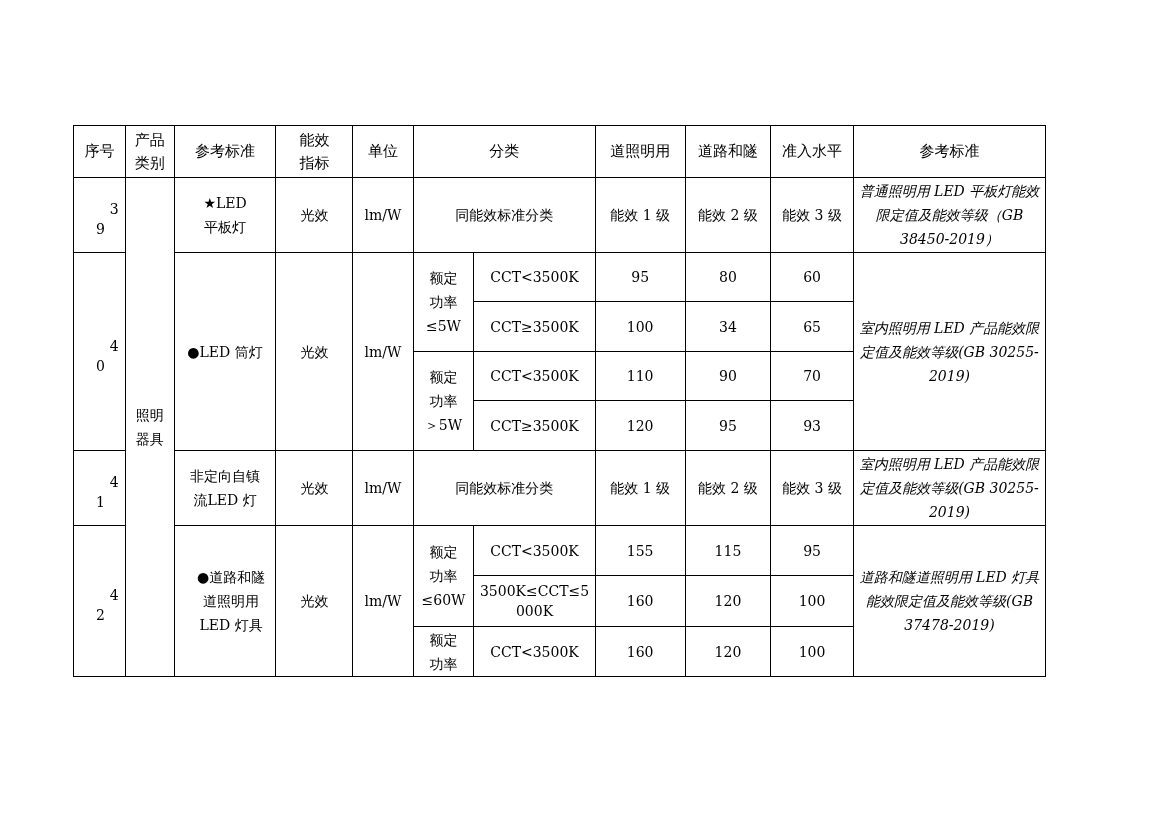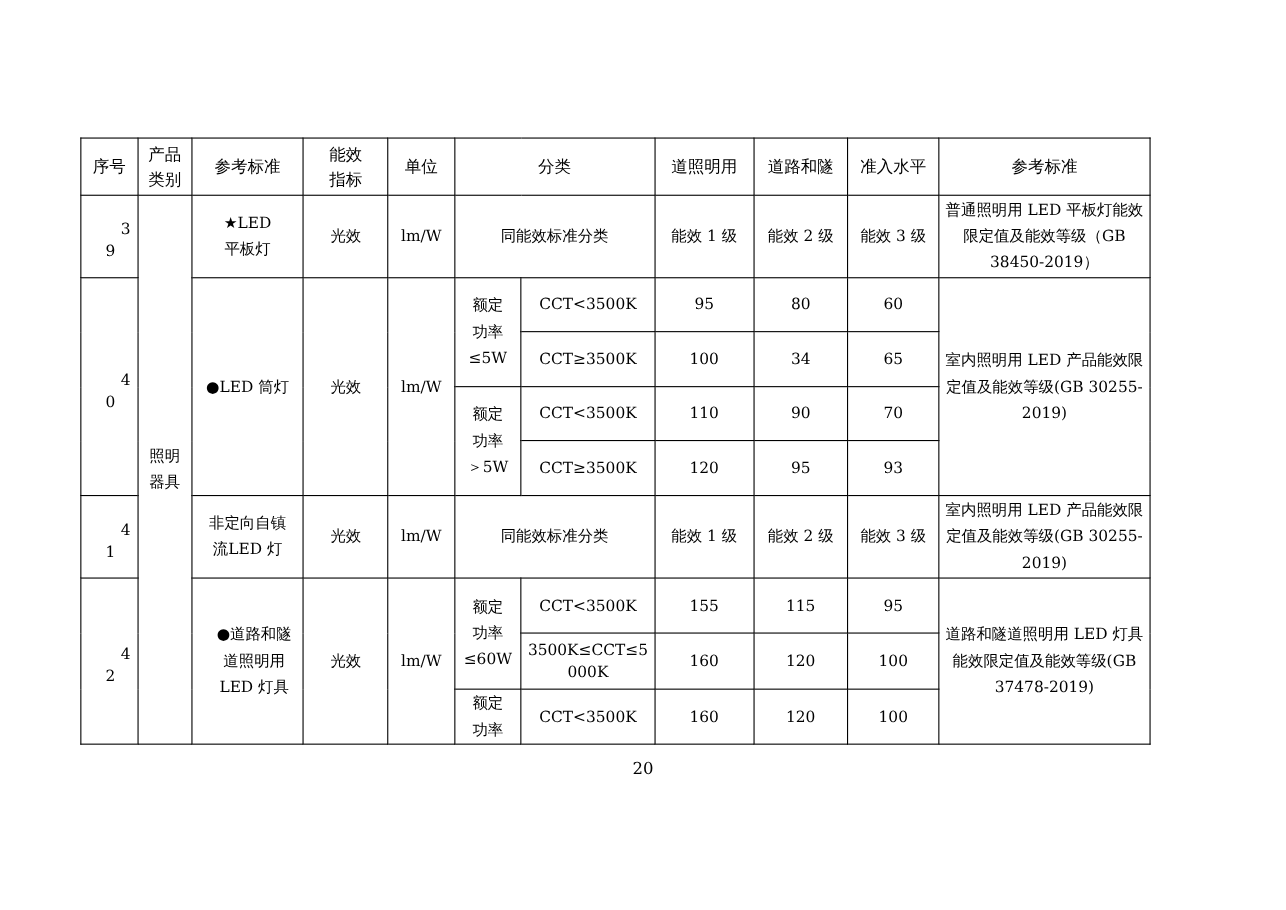--- a/index.html
+++ b/index.html
@@ -7,21 +7,21 @@
          font-family: "DejaVu Serif", "Liberation Serif", serif; color:#000; }
   .page-wrap { position:absolute; left:0; top:0; width:1046px; height:827px; }
   table.spec { position:absolute; left:73px; top:125px; border-collapse:collapse; table-layout:fixed; }
   table.spec td { border:1px solid #000; text-align:center; vertical-align:middle;
                   font-size:14px; line-height:24px; padding:0 2px; overflow:hidden; }
   table.spec td.hdr { font-size:15px; line-height:23px; }
   td.seq { position:relative; }
   td.seq .d1 { position:absolute; right:6px; top:50%; transform:translateY(-18px); font-size:14px; }
   td.seq .d2 { position:absolute; left:22px; top:50%; transform:translateY(2px); font-size:14px; }
   td.cat { vertical-align:bottom; padding-bottom:26px;margin-left:12px; }
-  td.ref { text-align:left; padding-left:6px; line-height:25px; }
+  td.ref { text-align:left; padding-left:6px; line-height:25px;font-style:italic; }
   td.sub { text-align:left; padding-left:12px; }
   .page-num { position:absolute; left:0; width:1169px; top:690px; text-align:center; font-size:15px; }
 </style>
 </head>
 <body>
 
 <div class="page-wrap">
 <table class="spec">
   <colgroup>
     <col style="width:55px">
@@ -155,14 +155,13 @@
     <td><span style="white-space:pre-line">额定
 功率</span></td>
     <td>CCT&lt;3500K</td>
     <td>160</td>
     <td>120</td>
     <td>100</td>
   </tr>
 </tbody>
     </table>
 
-<div class="page-num">20</div>
 </div>
 
 </body></html>

